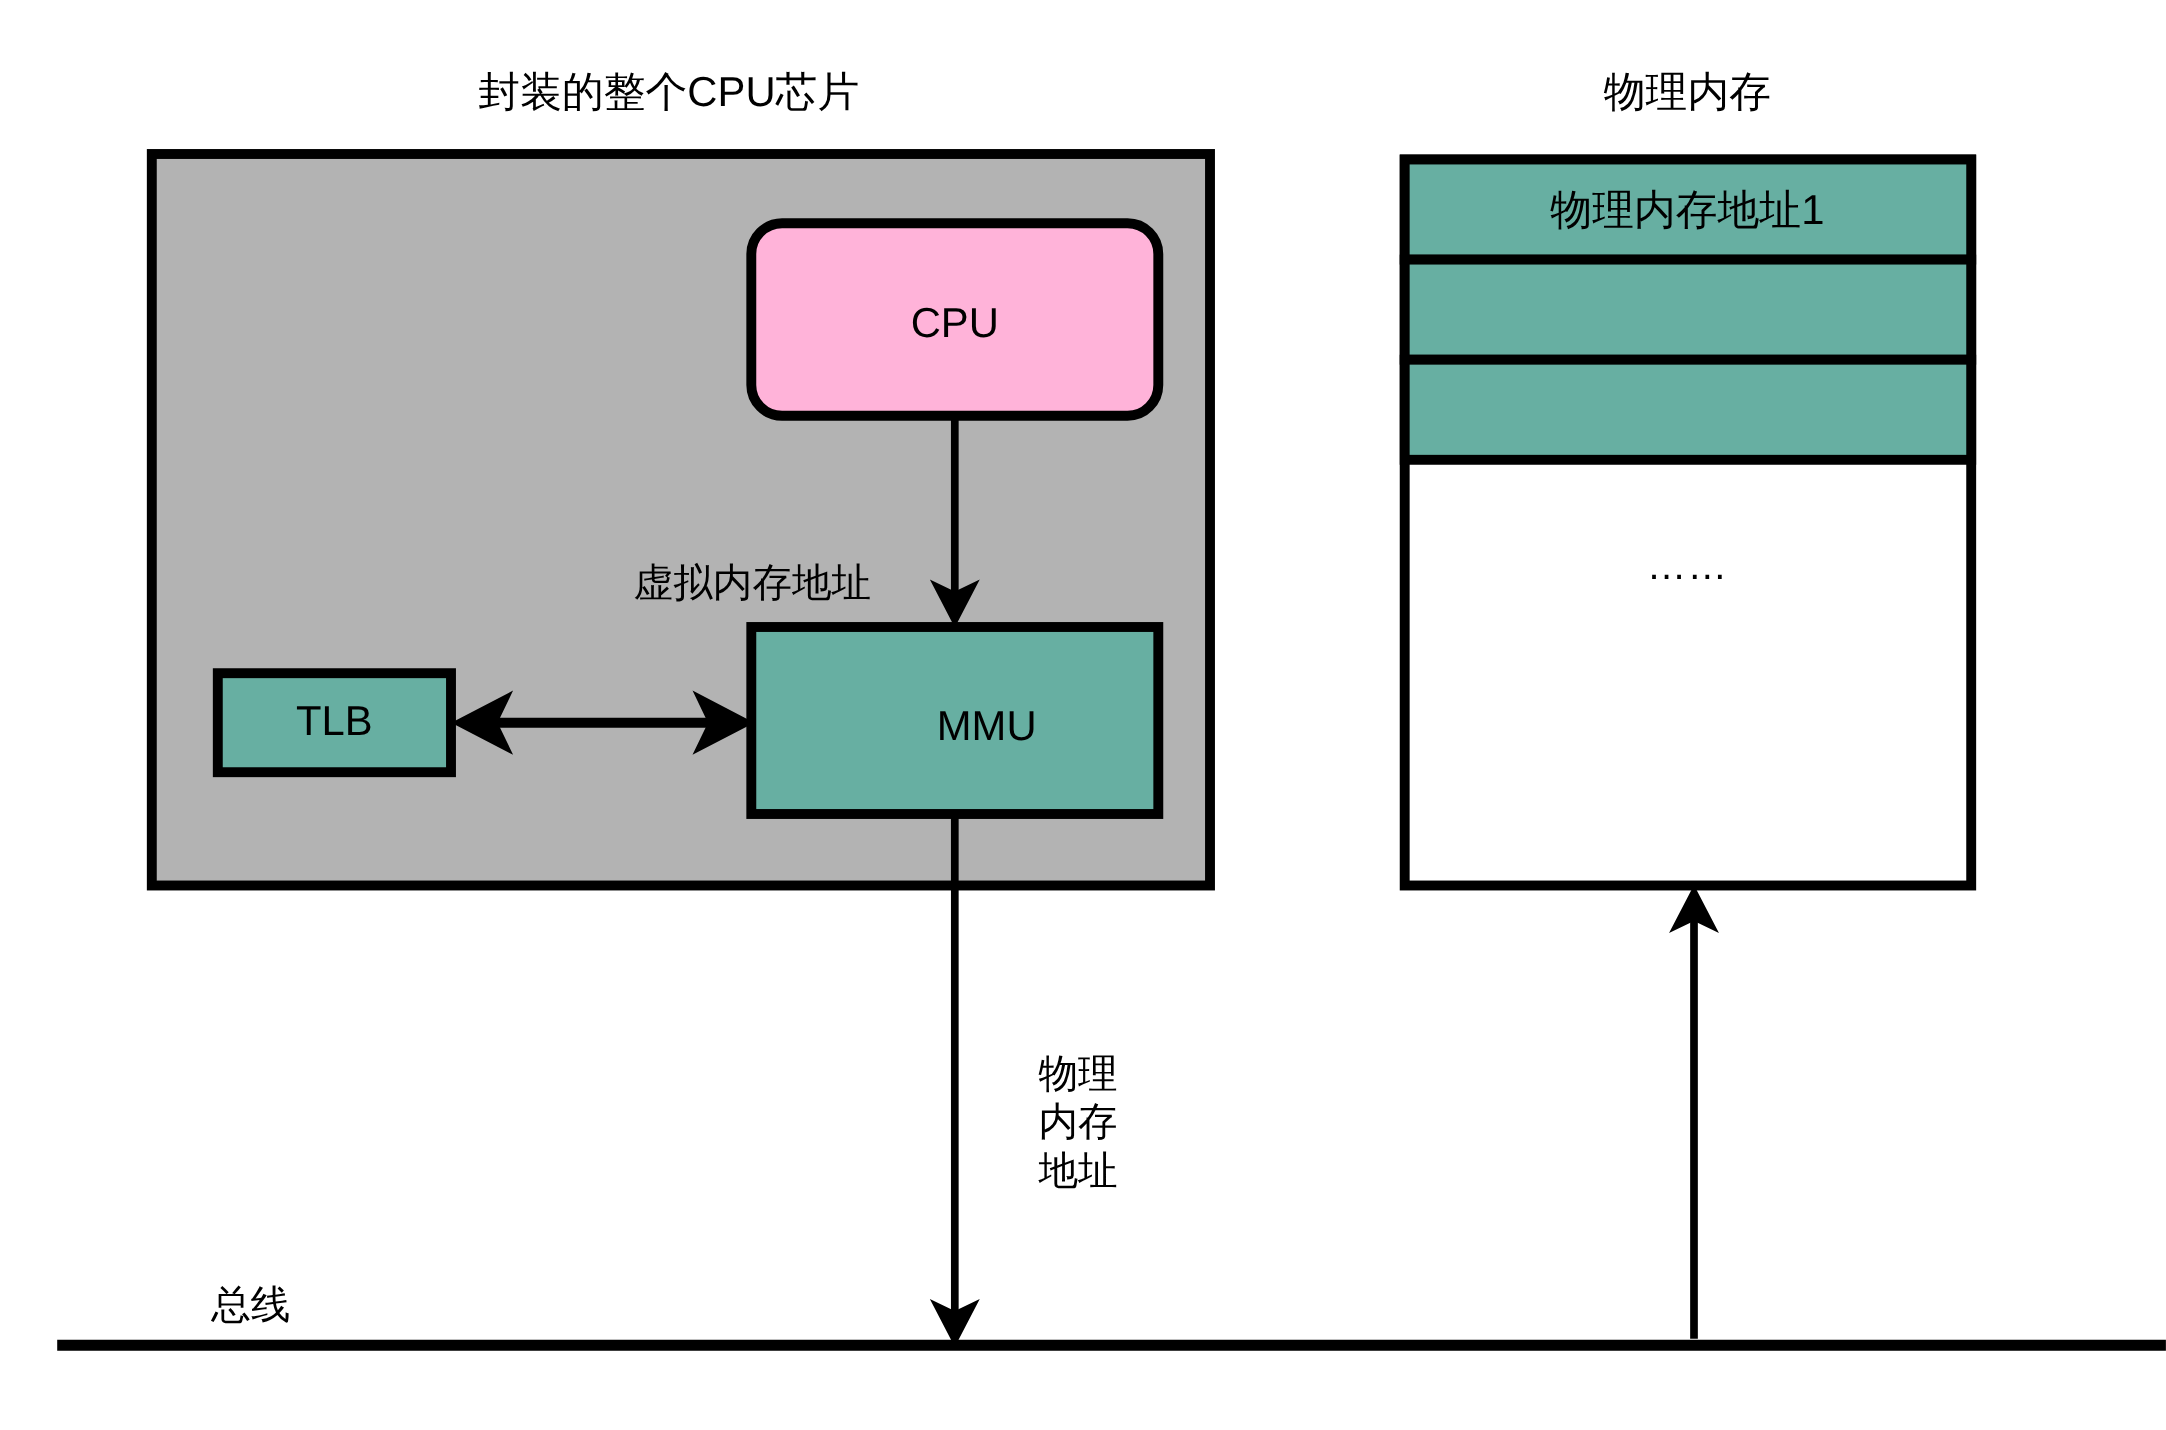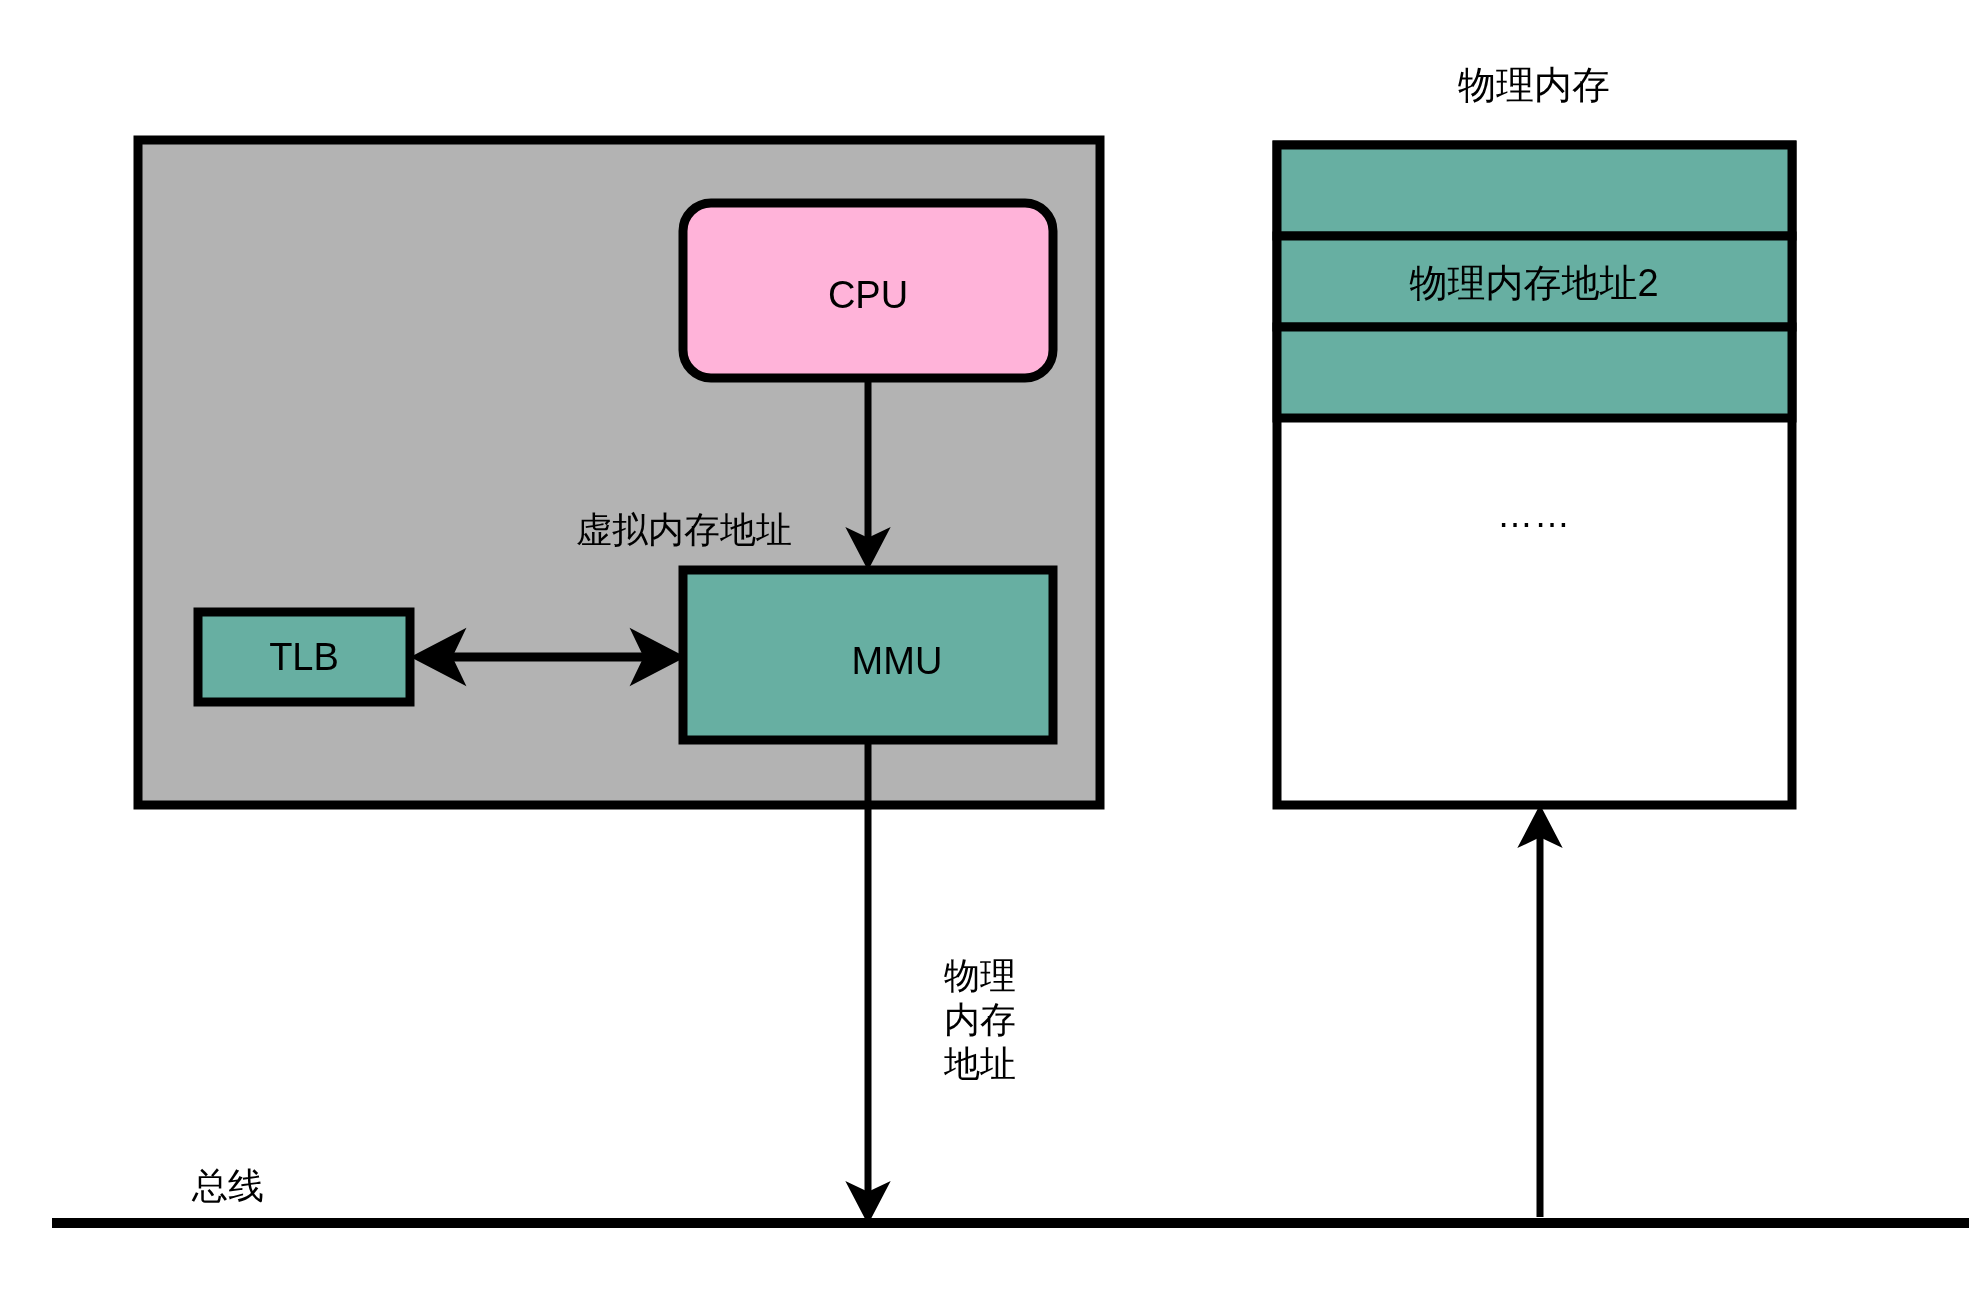--- a/index.html
+++ b/index.html
@@ -88,36 +88,37 @@
 
     <rect x="1277" y="145" width="515" height="91" fill="#67afa2" stroke="#000000" stroke-width="9"></rect>
     <rect x="1277" y="236" width="515" height="91" fill="#67afa2" stroke="#000000" stroke-width="9"></rect>
     <rect x="1277" y="327" width="515" height="91" fill="#67afa2" stroke="#000000" stroke-width="9"></rect>
 
     <line x1="1540" y1="1217" x2="1540" y2="812" stroke="#000000" stroke-width="7" marker-end="url(#arrow-end)"></line>
 
     <line x1="52" y1="1223" x2="1969" y2="1223" stroke="#000000" stroke-width="10"></line>
   </svg>
 
+  <div class="lbl title-lbl centered" style="left:608px; top:85px;">封装的整个CPU芯片</div>
 
   <div class="lbl title-lbl centered" style="left:1534px; top:85px;">物理内存</div>
 
   <div class="lbl box-lbl centered" style="left:868px; top:295px;">CPU</div>
 
   <div class="lbl box-lbl centered" style="left:868px; top:661px;margin-left:29px;">MMU</div>
 
   <div class="lbl box-lbl centered" style="left:304px; top:657px;">TLB</div>
 
   <div class="lbl edge-lbl centered" style="left:684px; top:482px;">虚拟内存地址</div>
 
   <div class="lbl stack-lbl centered" style="left:980px; top:1020px;"><span>物理</span>
 <span>内存</span>
 <span>地址</span></div>
 
   <div class="lbl edge-lbl centered" style="left:228px; top:1138px;text-align:right;">总线</div>
 
+  <div class="lbl box-lbl centered" style="left:1534px; top:192px;">物理内存地址1</div>
 
-  <div class="lbl box-lbl centered" style="left:1534px; top:283px;">物理内存地址2</div>
 
 
   <div class="lbl dots-lbl centered" style="left:1534px; top:515px;">……</div>
 
 </div>
 
 </body></html>

